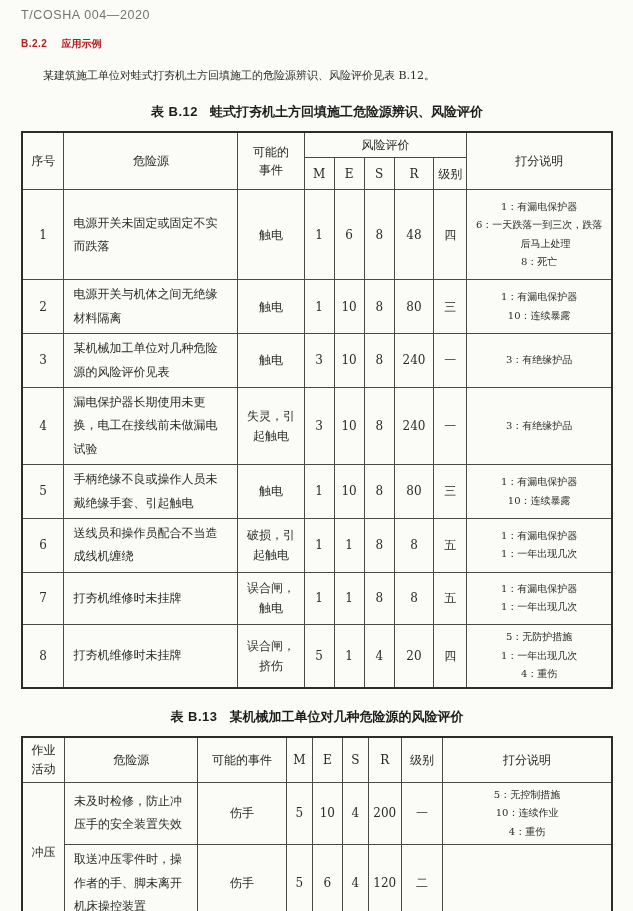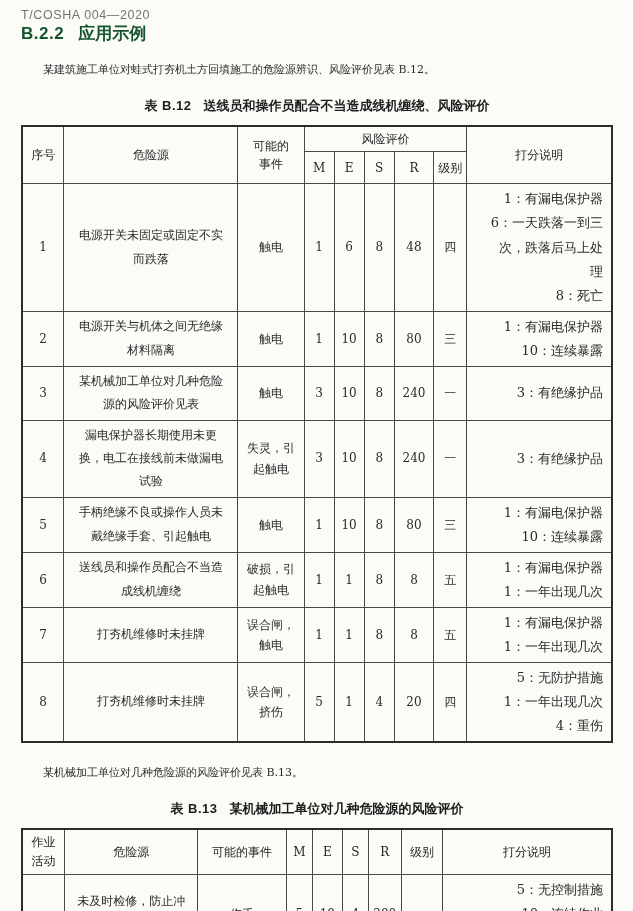--- a/index.html
+++ b/index.html
@@ -9,22 +9,23 @@
     color:#2e2e2e;
     font-family:"DejaVu Serif","Liberation Serif",serif;
     -webkit-font-smoothing:antialiased;
   }
   .page{padding:8px 20px 0 21px;}
   .doc-code{
     font-family:"Liberation Sans","DejaVu Sans",sans-serif;
     font-size:12.5px;letter-spacing:.6px;color:#737373;
   }
   .section-heading{
+    margin-top:15px;
     font-family:"Liberation Sans","DejaVu Sans",sans-serif;
-    font-weight:bold;font-size:17px;color:#14532d;
+    font-weight:bold;font-size:10px;color:#b91c1c;
   }
   .section-heading .sec-no{margin-right:14px;letter-spacing:.5px;}
   .para{
     margin-top:16px;font-size:11px;line-height:1.55;
     text-indent:2em;color:#2b2b2b;
   }
   .tbl-title{
     margin-top:19px;text-align:center;
     font-family:"Liberation Sans","DejaVu Sans",sans-serif;
     font-weight:bold;font-size:13px;color:#1d1d1d;
@@ -34,41 +35,41 @@
     width:100%;border-collapse:collapse;table-layout:fixed;
     margin-top:10px;border:2px solid #2c2c2c;
   }
   td{
     border:1px solid #4a4a4a;
     font-size:12px;text-align:center;vertical-align:middle;
     padding:2px 3px;color:#2b2b2b;line-height:1.7;
     overflow:hidden;
   }
   td.hdr{font-size:12px;color:#262626;}
-  td.haz{text-align:center;padding:3px 9px;line-height:1.95;}
-  td.notes{text-align:right;padding:3px 8px;font-size:13px;margin-top:31px;}
+  td.haz{text-align:left;padding:3px 9px;line-height:1.95;}
+  td.notes{text-align:center;padding:3px 8px;font-size:10px;margin-top:31px;}
   .note-line{padding-left:1.25em;text-indent:-1.25em;line-height:1.85;}
   .two-line div{line-height:1.55;}
   .para2{margin-top:21px;}
 </style>
 </head>
 <body>
 
 <div class="page">
 
   <div class="doc-code">T/COSHA 004—2020</div>
 
   <div class="section-heading">
     <span class="sec-no">B.2.2</span><span>应用示例</span>
   </div>
 
   <div class="para">某建筑施工单位对蛙式打夯机土方回填施工的危险源辨识、风险评价见表 B.12。</div>
 
   <div class="tbl-title">
-    <span class="lbl">表 B.12</span><span>送线员和操作员配合不当造成线机缠绕、风险评价</span>
+    <span class="lbl">表 B.12</span><span>蛙式打夯机土方回填施工危险源辨识、风险评价</span>
   </div>
 
   <table>
     <colgroup>
       <col style="width:7.1%">
         <col style="width:29.5%">
         <col style="width:11.2%">
       <col style="width:5.1%">
         <col style="width:5.1%">
         <col style="width:5.1%">
@@ -210,21 +211,20 @@
       <td>四</td>
       <td class="notes">
         <div class="note-line">5：无防护措施</div>
         <div class="note-line">1：一年出现几次</div>
         <div class="note-line">4：重伤</div>
       </td>
     </tr>
   </tbody>
     </table>
 
-  <div class="para para2">某机械加工单位对几种危险源的风险评价见表 B.13。</div>
 
   <div class="tbl-title">
     <span class="lbl">表 B.13</span><span>某机械加工单位对几种危险源的风险评价</span>
   </div>
 
   <table>
     <colgroup>
       <col style="width:7.2%">
         <col style="width:22.6%">
         <col style="width:15.0%">

